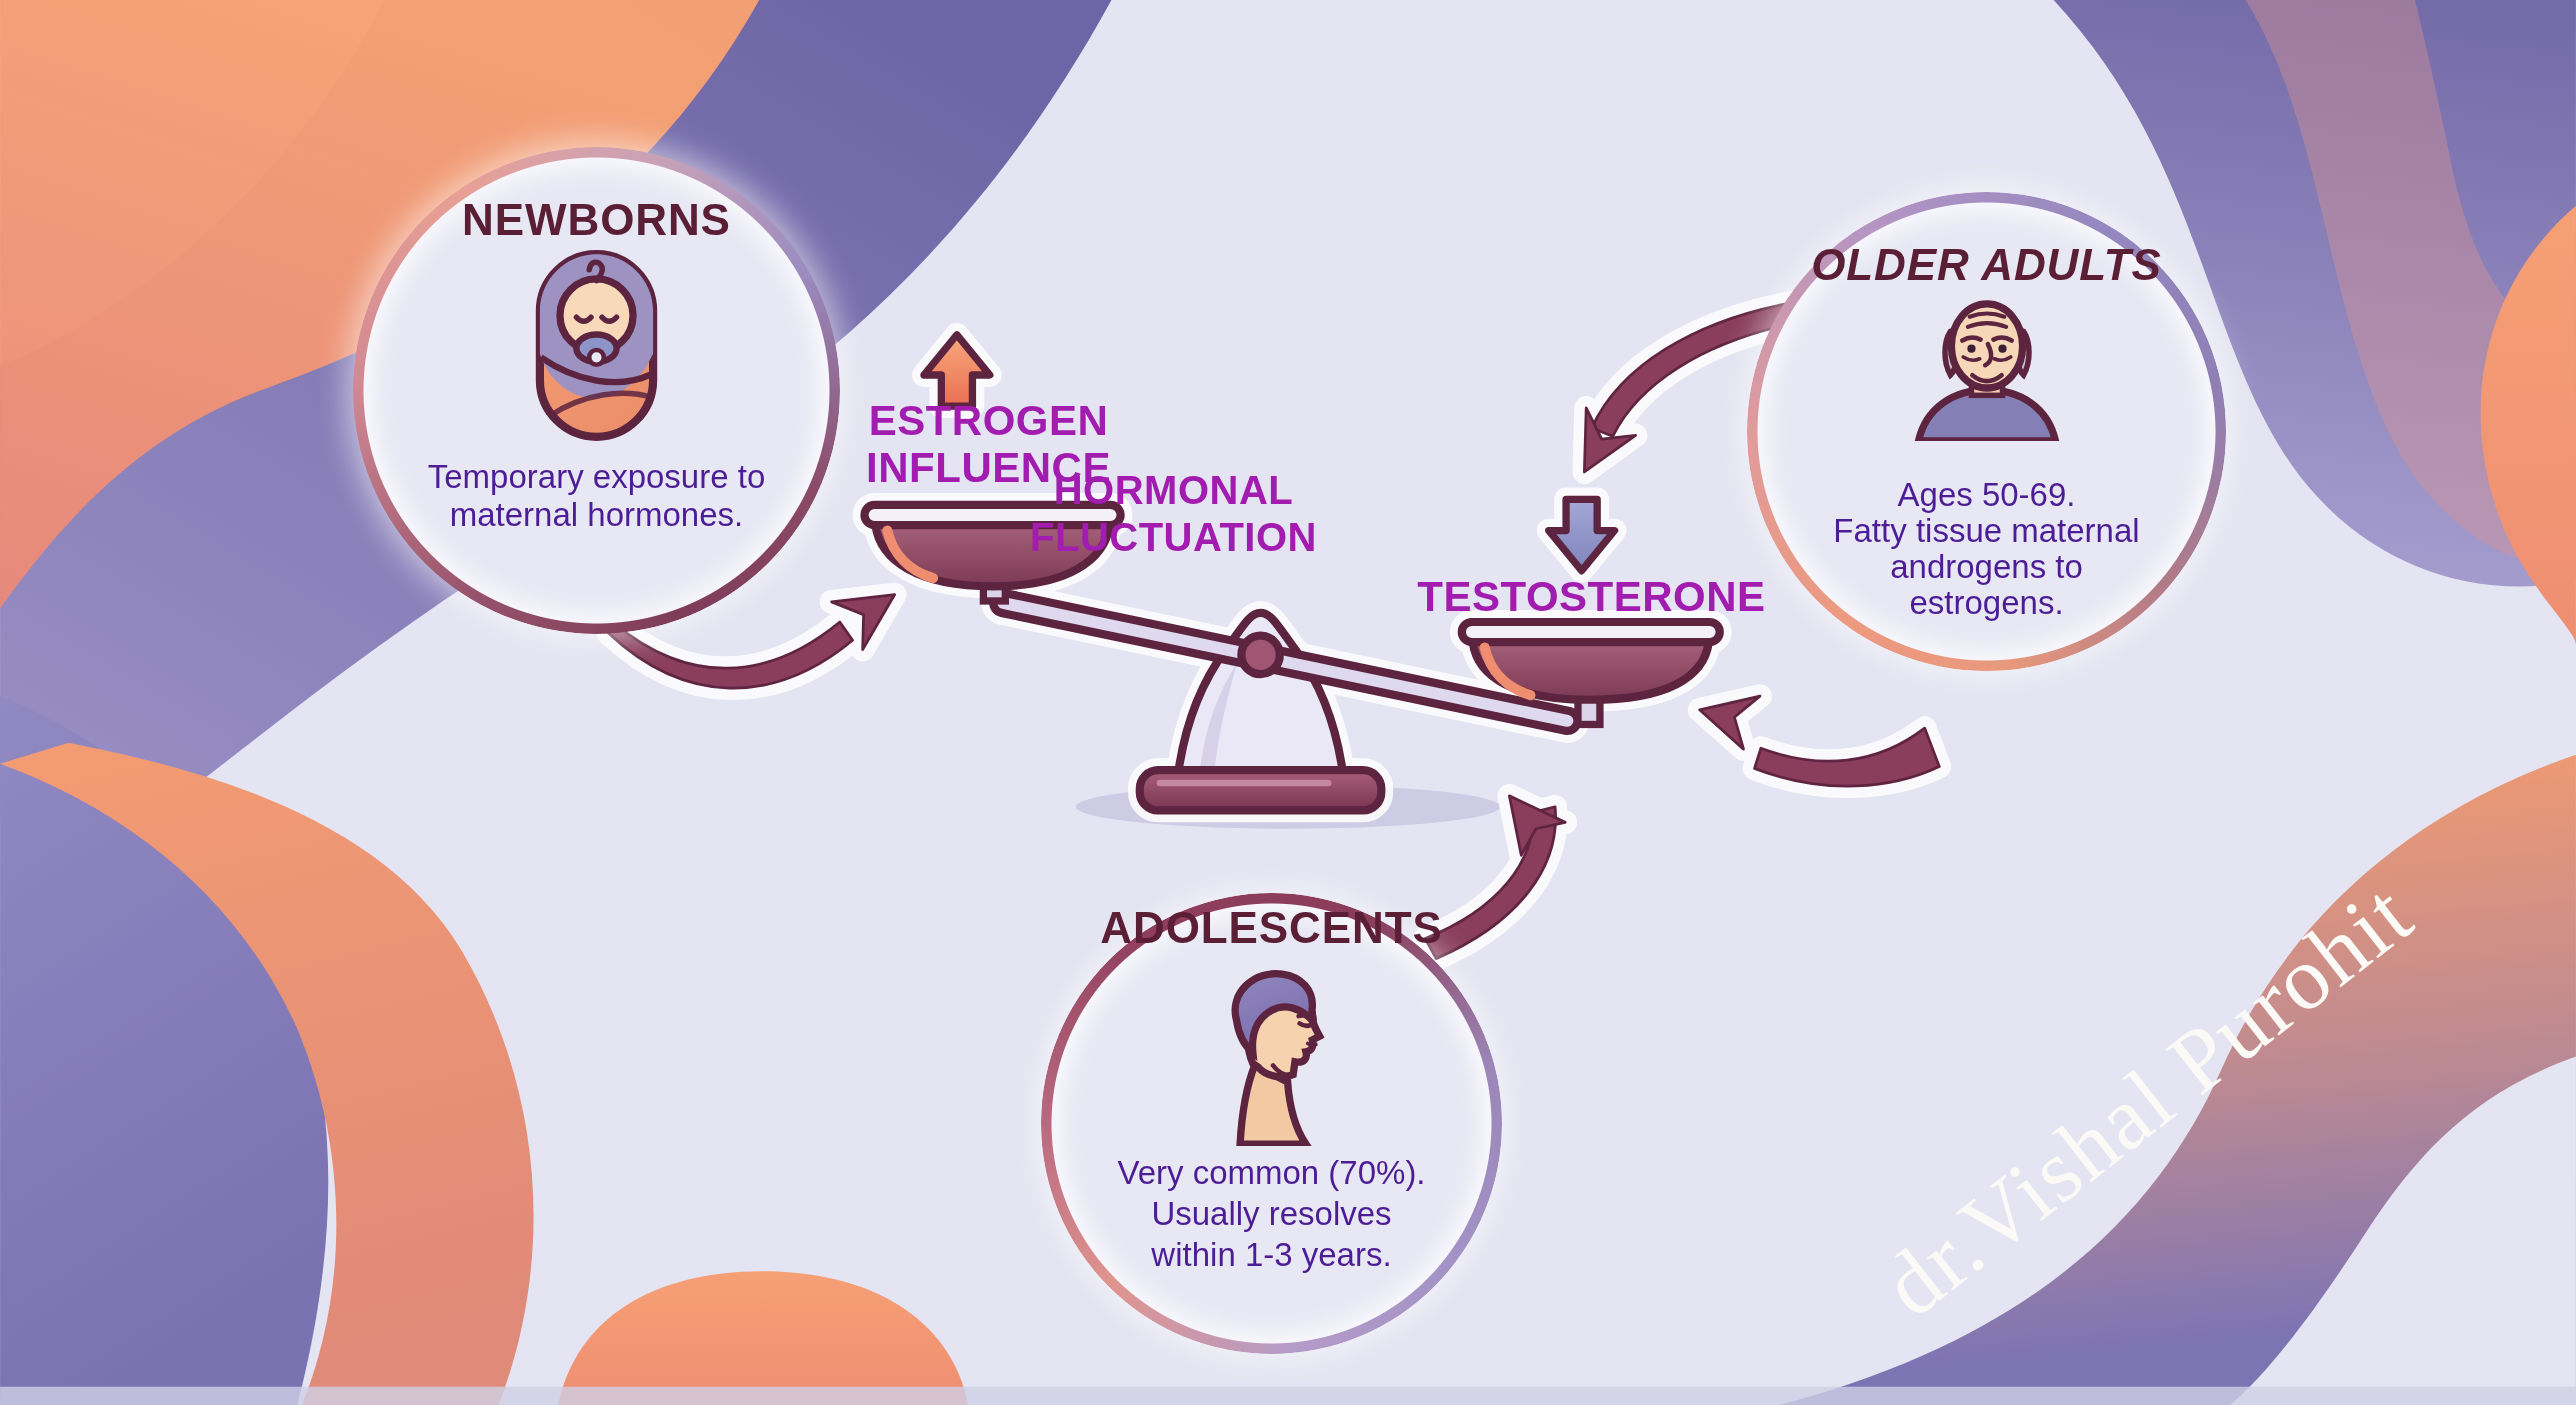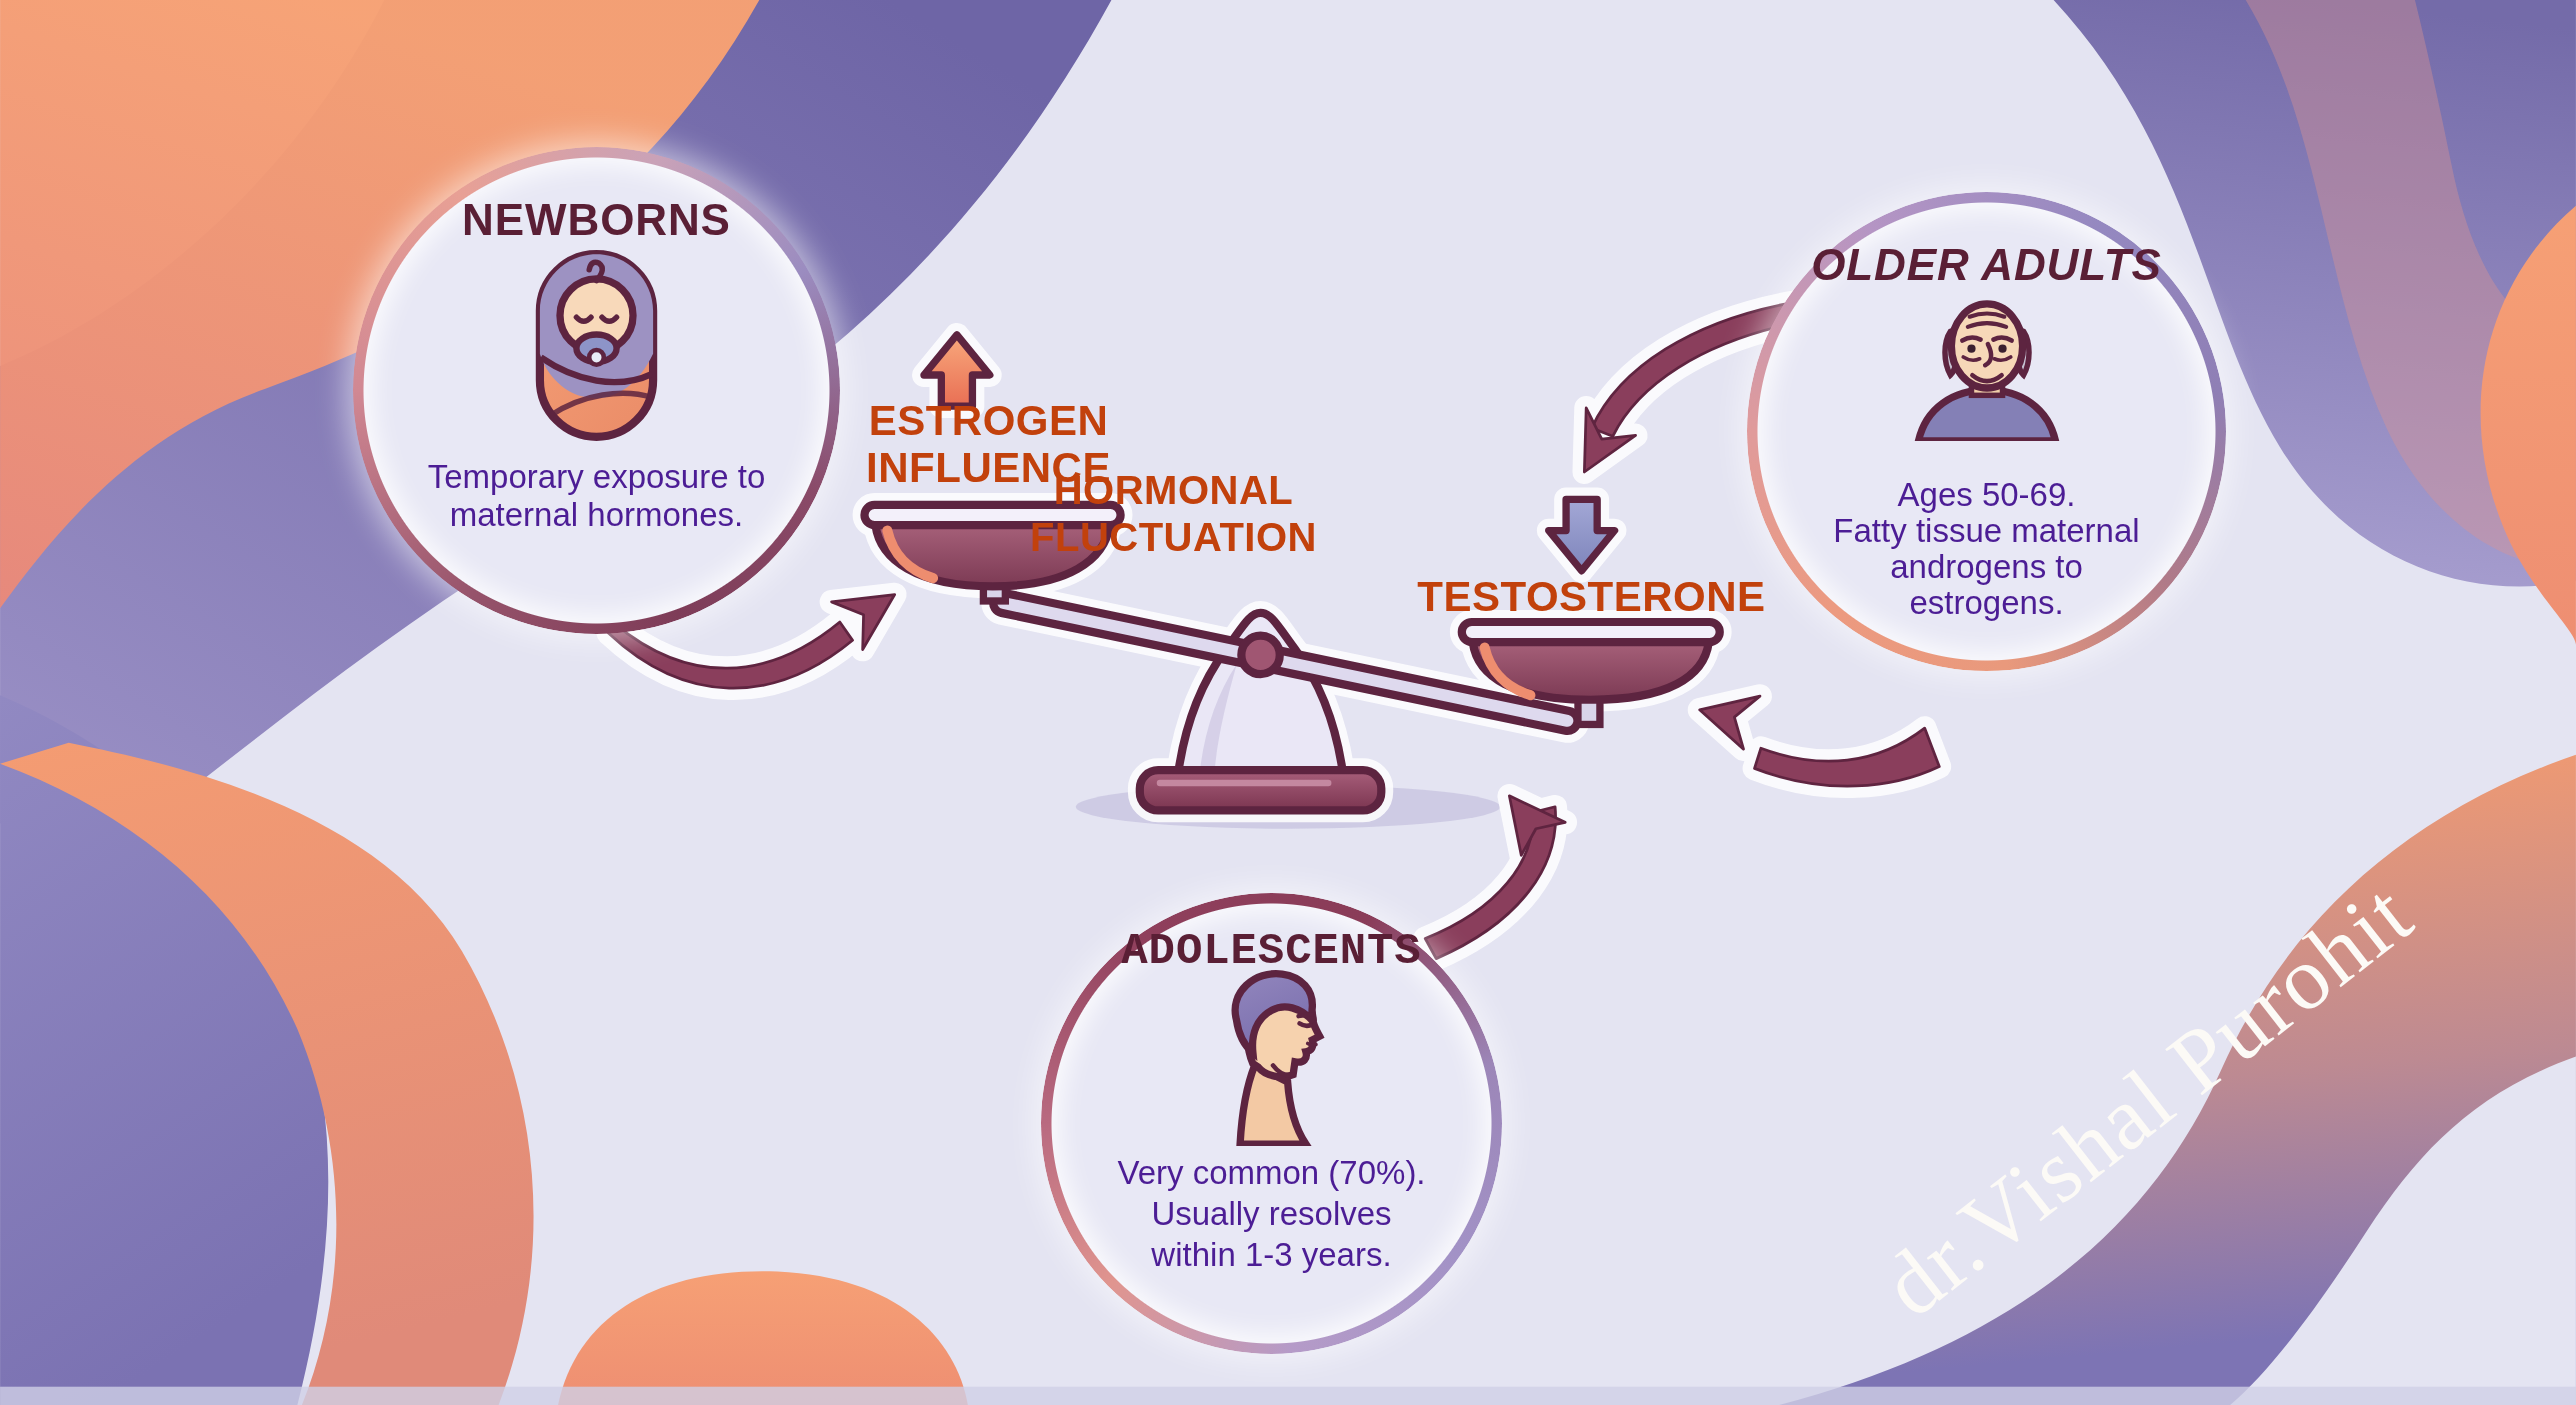--- a/index.html
+++ b/index.html
@@ -20,21 +20,21 @@
   .ring-older{background:conic-gradient(from -90deg,#e09b9b 0deg,#b595c4 60deg,#9488c0 120deg,#8f7fb5 170deg,#b07a88 220deg,#e9997c 265deg,#ec9a80 310deg,#e09b9b 360deg);}
   .ring-adol{background:conic-gradient(from -90deg,#b96a80 0deg,#8f3f5c 55deg,#8a3c58 115deg,#9c86b8 165deg,#a292c6 215deg,#b59bc8 265deg,#e0958f 315deg,#b96a80 360deg);}
 
   .node-title{position:absolute;left:0;right:0;text-align:center;
     font-weight:700;font-size:44px;letter-spacing:0.9px;color:#5a1f35;}
   .node-text{position:absolute;left:0;right:0;text-align:center;
     font-size:33px;line-height:38px;color:#4c1d95;font-weight:400;}
   .node-text span{display:block;}
 
   
-  .biglabel{position:absolute;text-align:center;font-weight:700;color:#c2410c;
+  .biglabel{position:absolute;text-align:center;font-weight:700;color:#a21caf;
     font-size:42px;line-height:47px;letter-spacing:0.5px;}
   .biglabel span{display:block;}
 
   
   .watermark{position:absolute;left:1895px;top:1237px;height:119px;line-height:119px;
     font-family:"Liberation Serif",serif;font-size:90px;color:#fcfaf6;white-space:nowrap;
     transform:rotate(-38deg);transform-origin:0 50%;letter-spacing:1.8px;}
 </style>
 </head>
 <body>
@@ -233,21 +233,21 @@
       <span>Ages 50-69.</span>
       <span>Fatty tissue maternal</span>
       <span>androgens to</span>
       <span>estrogens.</span>
     </div>
   </div>
 
   <div class="node" style="left:1041px;top:893px;width:461px;height:461px;">
     <div class="inner"></div>
     <div class="ring ring-adol"></div>
-    <div class="node-title" style="top:33px;font-family:Liberation Mono, monospace;">ADOLESCENTS</div>
+    <div class="node-title" style="top:10px;">ADOLESCENTS</div>
     <svg class="abs" style="left:168px;top:70px;" width="128" height="183" viewBox="0 0 140 200">
       <defs>
         <linearGradient id="hairG" x1="0" y1="0" x2=".4" y2="1">
           <stop offset="0" stop-color="#9286bd"></stop>
             <stop offset="1" stop-color="#7a6fae"></stop>
         </linearGradient>
       </defs>
       <path d="M 34,198 C 36,162 42,132 50,112 L 86,130 C 88,158 94,180 106,198 Z" fill="#f3c9a4" stroke="#5d2440" stroke-width="8"></path>
       <path d="M 48,110 C 40,92 40,64 50,48 C 62,30 86,24 100,34 C 110,42 114,54 114,64 C 115,70 119,76 121,80 L 113,84 C 115,92 112,96 106,97 C 108,104 104,110 94,108 L 92,122 C 80,127 62,124 54,114 Z" fill="#f6d2ae" stroke="#5d2440" stroke-width="8"></path>
       <path d="M 30,62 C 22,32 50,8 80,12 C 102,15 114,30 113,48 C 112,56 113,60 114,64 C 100,48 82,44 68,52 C 52,61 46,78 48,98 C 38,90 32,76 30,62 Z" fill="url(#hairG)" stroke="#5d2440" stroke-width="8"></path>

